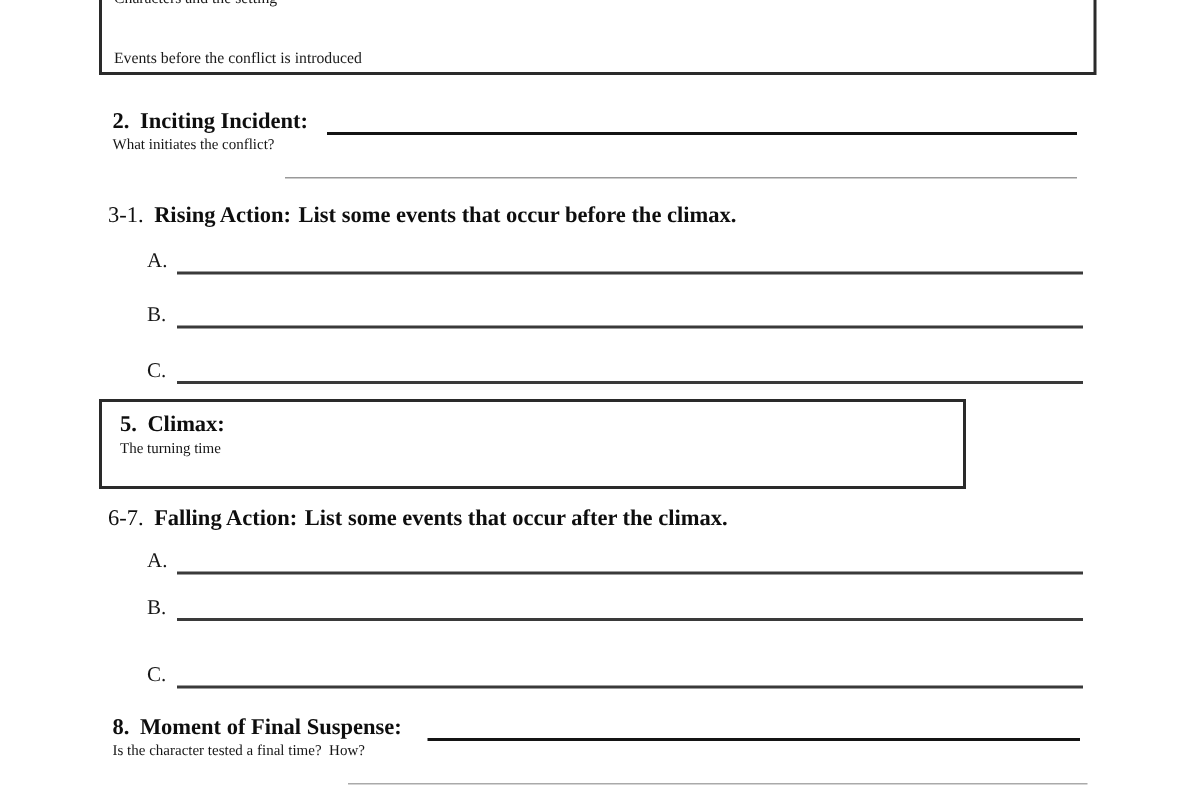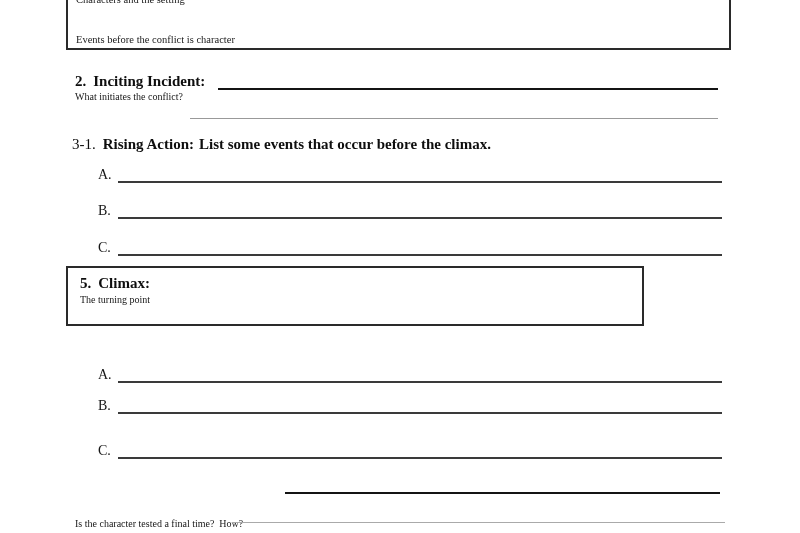--- a/index.html
+++ b/index.html
@@ -64,21 +64,21 @@
   }
   .faint-line.lighter { border-bottom-color: #aaaaaa; }
 </style>
 </head>
 <body>
 
 <div class="page">
 
   <div class="box" style="left:66px; top:-24px; width:665px; height:74px;">
     <div class="box-hint" style="left:8px; top:16px;">Characters and the setting</div>
-    <div class="box-hint" style="left:8px; bottom:3px;">Events before the conflict is character</div>
+    <div class="box-hint" style="left:8px; bottom:3px;">Events before the conflict is introduced</div>
   </div>
 
   <div class="heading" style="left:75px; top:73px;">
     <span class="num-bold">2.</span><span class="lbl">Inciting Incident:</span>
   </div>
   <div class="head-line" style="left:218px; top:75px; width:500px;"></div>
   <div class="hint" style="left:75px; top:91px;">What initiates the conflict?</div>
   <div class="faint-line" style="left:190px; top:109px; width:528px;"></div>
 
   <div class="heading" style="left:72px; top:136px;">
@@ -91,30 +91,36 @@
   <div class="letter" style="left:98px; top:203px;">B.</div>
   <div class="answer-line" style="left:118px; top:204px; width:604px;"></div>
 
   <div class="letter" style="left:98px; top:240px;">C.</div>
   <div class="answer-line" style="left:118px; top:241px; width:604px;"></div>
 
   <div class="box" style="left:66px; top:266px; width:578px; height:60px;">
     <div class="heading" style="left:12px; top:7px;">
       <span class="num-bold">5.</span><span class="lbl">Climax:</span>
     </div>
-    <div class="hint" style="left:12px; top:26px;">The turning point</div>
+    <div class="hint" style="left:12px; top:26px;">The turning time</div>
   </div>
 
+  <div class="heading" style="left:72px; top:338px;">
+    <span class="num-reg">6-7.</span><span class="lbl">Falling Action:</span><span class="desc">List some events that occur after the climax.</span>
+  </div>
 
   <div class="letter" style="left:98px; top:367px;">A.</div>
   <div class="answer-line" style="left:118px; top:368px; width:604px;"></div>
 
   <div class="letter" style="left:98px; top:398px;">B.</div>
   <div class="answer-line" style="left:118px; top:399px; width:604px;"></div>
 
   <div class="letter" style="left:98px; top:443px;">C.</div>
   <div class="answer-line" style="left:118px; top:444px; width:604px;"></div>
 
+  <div class="heading" style="left:75px; top:477px;">
+    <span class="num-bold">8.</span><span class="lbl">Moment of Final Suspense:</span>
+  </div>
   <div class="head-line" style="left:285px; top:479px; width:435px;"></div>
-  <div class="hint" style="left:75px; top:495px;margin-top:23px;">Is the character tested a final time?  How?</div>
+  <div class="hint" style="left:75px; top:495px;">Is the character tested a final time?  How?</div>
   <div class="faint-line lighter" style="left:232px; top:513px; width:493px;"></div>
 
 </div>
 
 </body></html>

